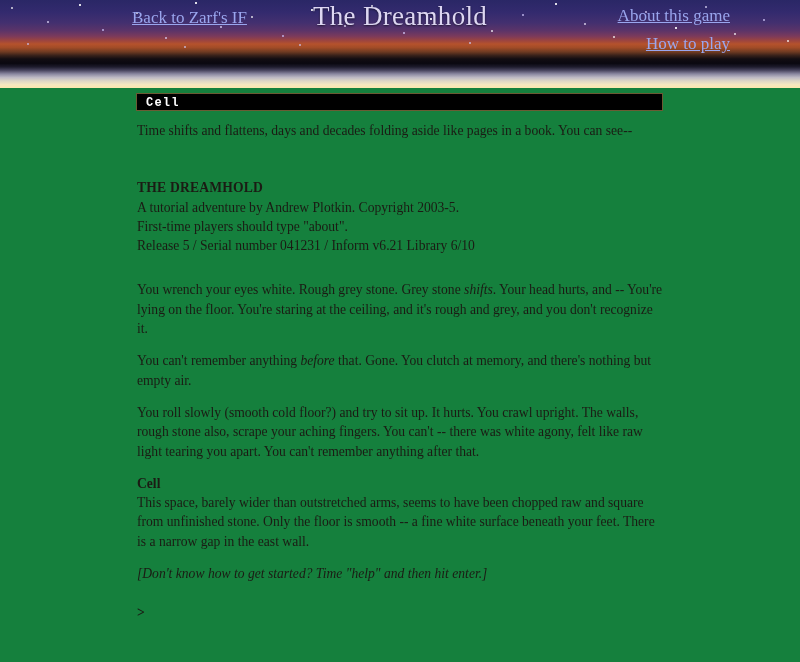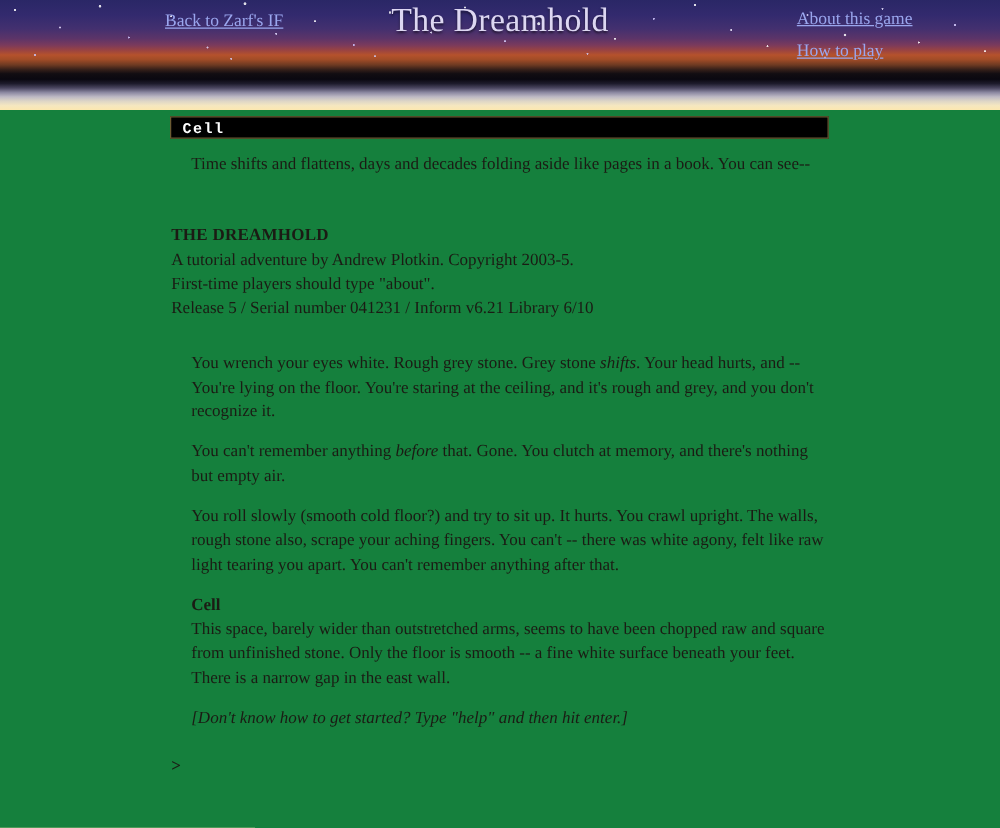--- a/index.html
+++ b/index.html
@@ -105,26 +105,26 @@
   }
   .nav-left {
     position: absolute;
     left: 132px;
     top: 8px;
   }
   .nav-right {
     position: absolute;
     right: 70px;
     top: 6px;
-    text-align: left;
+    text-align: right;
   }
   .nav-right .navline { display: block; }
   .navlink {
     font-family: "Liberation Serif", serif;
-    font-size: 14px;
+    font-size: 17px;
     color: #9aa6ee;
     text-decoration: underline;
     cursor: pointer;
     white-space: nowrap;
   }
   .nav-right .navline + .navline { margin-top: 8px; }
 
   
   .game-area {
     position: relative;
@@ -153,21 +153,21 @@
     position: absolute;
     left: 137px;
     top: 33px;
     width: 530px;
     font-family: "Liberation Serif", serif;
     font-size: 13.6px;
     line-height: 1.42;
     color: #1b1b14;
   }
   .transcript p {
-    margin: 0 0 13px 16px;
+    margin: 0 0 13px 0;
   }
   .gap-lg { height: 25px; }
   .banner-block .bline { display: block; }
   .banner-block .bold { font-weight: bold; letter-spacing: .2px; }
   .room-name { font-weight: bold; }
   .italic { font-style: italic; }
   .hint { font-style: italic; }
   .hint b { font-weight: normal; font-style: italic; }
   .prompt-row {
     margin-top: 20px;
@@ -234,20 +234,20 @@
     <div class="gap-lg"></div>
 
     <p><span>You wrench your eyes white. Rough grey stone. Grey stone </span><span class="italic">shifts</span><span>. Your head hurts, and -- You're lying on the floor. You're staring at the ceiling, and it's rough and grey, and you don't recognize it.</span></p>
 
     <p><span>You can't remember anything </span><span class="italic">before</span><span> that. Gone. You clutch at memory, and there's nothing but empty air.</span></p>
 
     <p>You roll slowly (smooth cold floor?) and try to sit up. It hurts. You crawl upright. The walls, rough stone also, scrape your aching fingers. You can't -- there was white agony, felt like raw light tearing you apart. You can't remember anything after that.</p>
 
     <p><span class="room-name">Cell</span><br><span>This space, barely wider than outstretched arms, seems to have been chopped raw and square from unfinished stone. Only the floor is smooth -- a fine white surface beneath your feet. There is a narrow gap in the east wall.</span></p>
 
-    <p class="hint"><span>[Don't know how to get started? Type "</span><b>help</b><span>" and then hit enter.]</span></p>
+    <p class="hint"><span>[Don't know how to get started? Time "</span><b>help</b><span>" and then hit enter.]</span></p>
 
     <div class="prompt-row">
       <span class="prompt-caret">&gt;</span><input class="prompt-input" type="text" placeholder="" style="">
     </div>
 
   </div>
 </div>
 
 </body></html>

